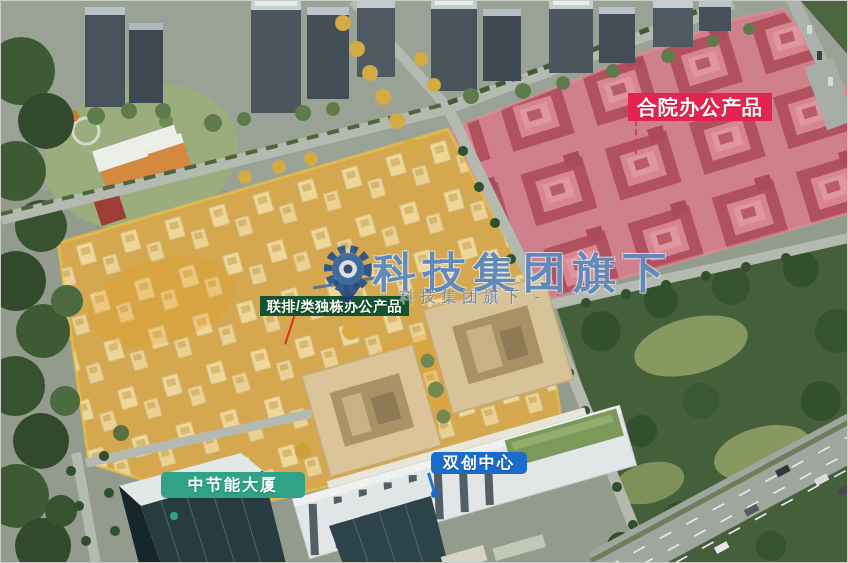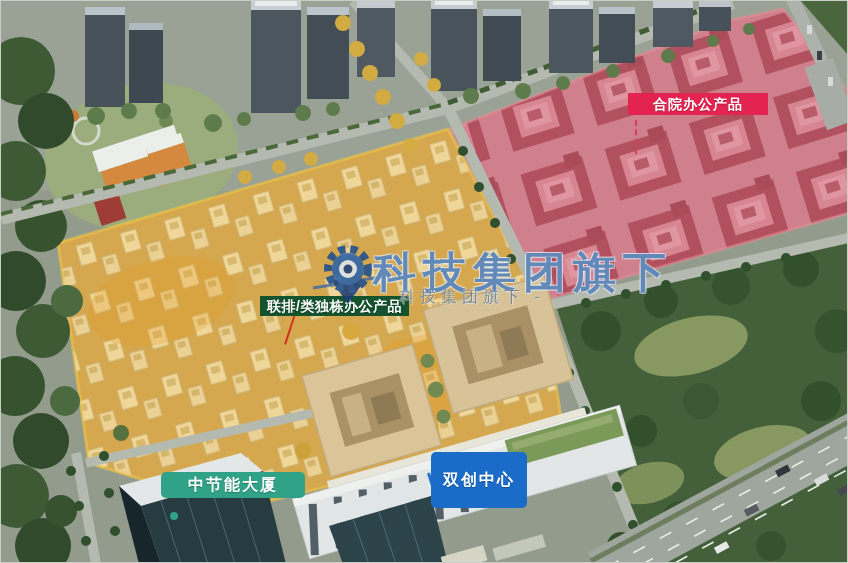--- a/index.html
+++ b/index.html
@@ -6,24 +6,24 @@
   .stage{
     position:relative;width:848px;height:563px;overflow:hidden;
     font-family:"Liberation Sans","DejaVu Sans",sans-serif;
     box-sizing:border-box;border:1px solid #c9cec6;background:#939c8b;
   }
   .scene{position:absolute;left:0;top:0;width:848px;height:563px;filter:blur(.4px) saturate(.95);}
   .callout{
     position:absolute;color:#fff;font-weight:bold;white-space:nowrap;
     z-index:20;line-height:1;text-shadow:0 1px 1px rgba(0,0,0,.25);
   }
-  .callout.red{left:627px;top:92px;font-size:14px;padding:4px 25px;letter-spacing:1px;}
+  .callout.red{left:627px;top:92px;font-size:20px;padding:4px 9px;letter-spacing:1px;}
   .callout.orange{left:259px;top:295px;font-size:14px;padding:3px 7px;letter-spacing:.5px;}
   .callout.teal{left:160px;top:471px;font-size:16px;padding:5px 27px;border-radius:5px;letter-spacing:2px;}
-  .callout.blue{left:430px;top:451px;font-size:16px;padding:20px 12px;border-radius:5px;letter-spacing:2px;}
+  .callout.blue{left:430px;top:451px;font-size:16px;padding:3px 12px;border-radius:5px;letter-spacing:2px;}
   .ptr-dash{position:absolute;left:634px;top:119px;height:34px;width:0;border-left:2px dashed rgba(216,60,94,.95);z-index:19;}
   .ptr-arrow{position:absolute;left:293px;top:313px;height:32px;width:0;border-left:2px solid rgba(205,45,35,.95);transform:rotate(18deg);transform-origin:top;z-index:19;}
   .ptr-dot{position:absolute;border-radius:50%;z-index:19;}
   .ptr-dot.teal{left:169px;top:511px;width:8px;height:8px;}
   .ptr-dot.blue{left:430px;top:489px;width:8px;height:8px;}
   .ptr-tail{position:absolute;left:426px;top:472px;height:19px;width:0;border-left:3px solid rgba(27,108,200,.95);transform:rotate(-17deg);transform-origin:top;z-index:19;}
   .watermark{position:absolute;inset:0;z-index:30;pointer-events:none;}
   .wm-logo{position:absolute;left:310px;top:241px;width:74px;height:66px;opacity:.88;}
   .wm-brand{
     position:absolute;left:372px;top:243px;font-size:43px;font-weight:800;letter-spacing:7px;

